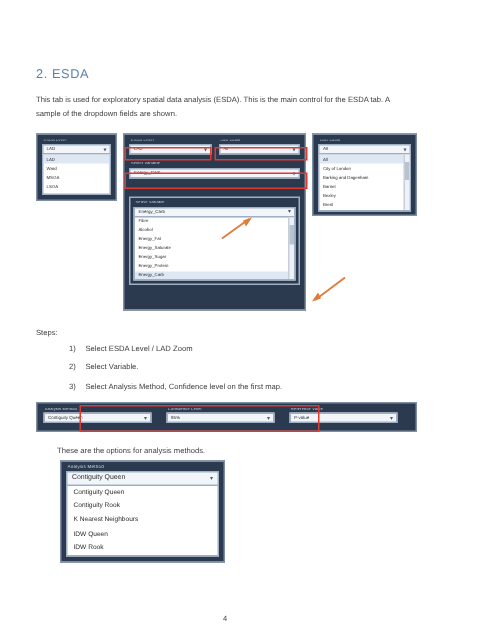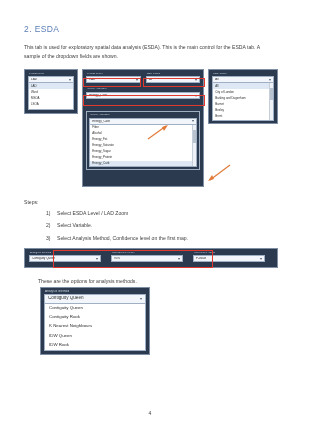--- a/index.html
+++ b/index.html
@@ -7,21 +7,21 @@
     width:300px;height:425px;
     background:#ffffff;
     font-family:"Liberation Sans", sans-serif;
     color:#3b3b3b;
     overflow:hidden;
     position:relative;
   }
   .page{
     width:300px;height:425px;
     box-sizing:border-box;
-    padding:24px 22px 0 24px;
+    padding:44px 22px 0 24px;
     position:relative;
   }
   .h2{
     font-size:8.5px;
     color:#5b7fb5;
     letter-spacing:.4px;
     margin:0 0 9px 0;
     font-weight:400;
   }
   .para{

